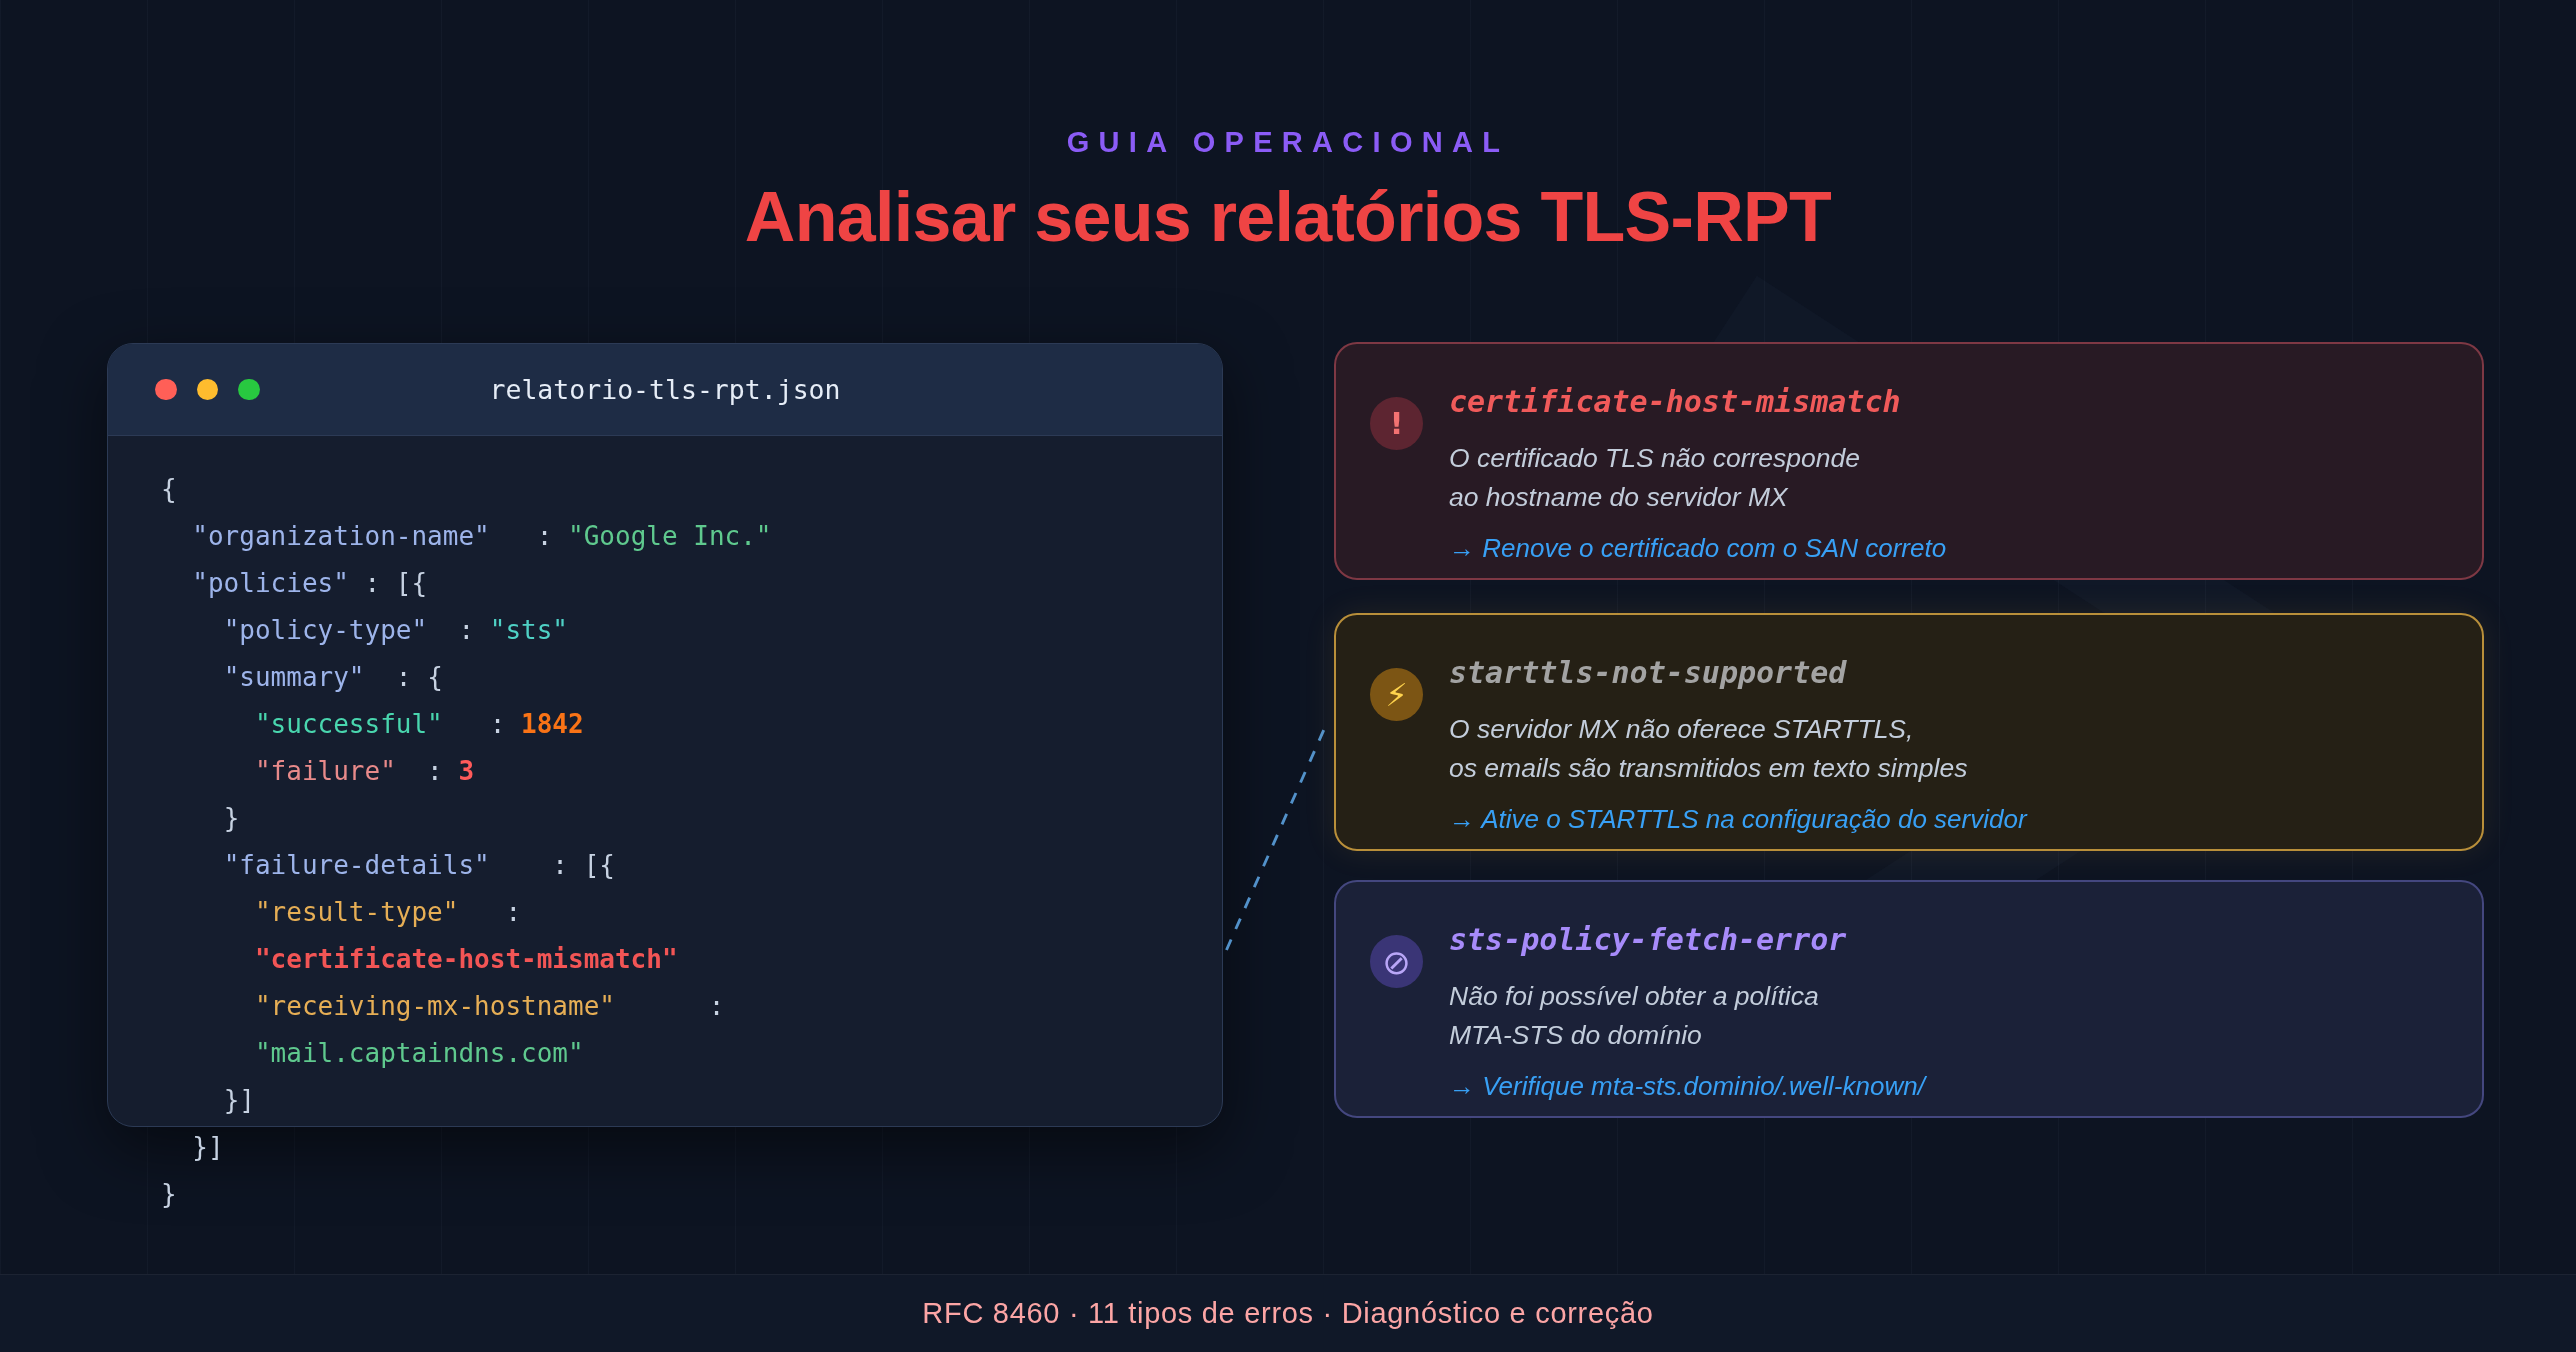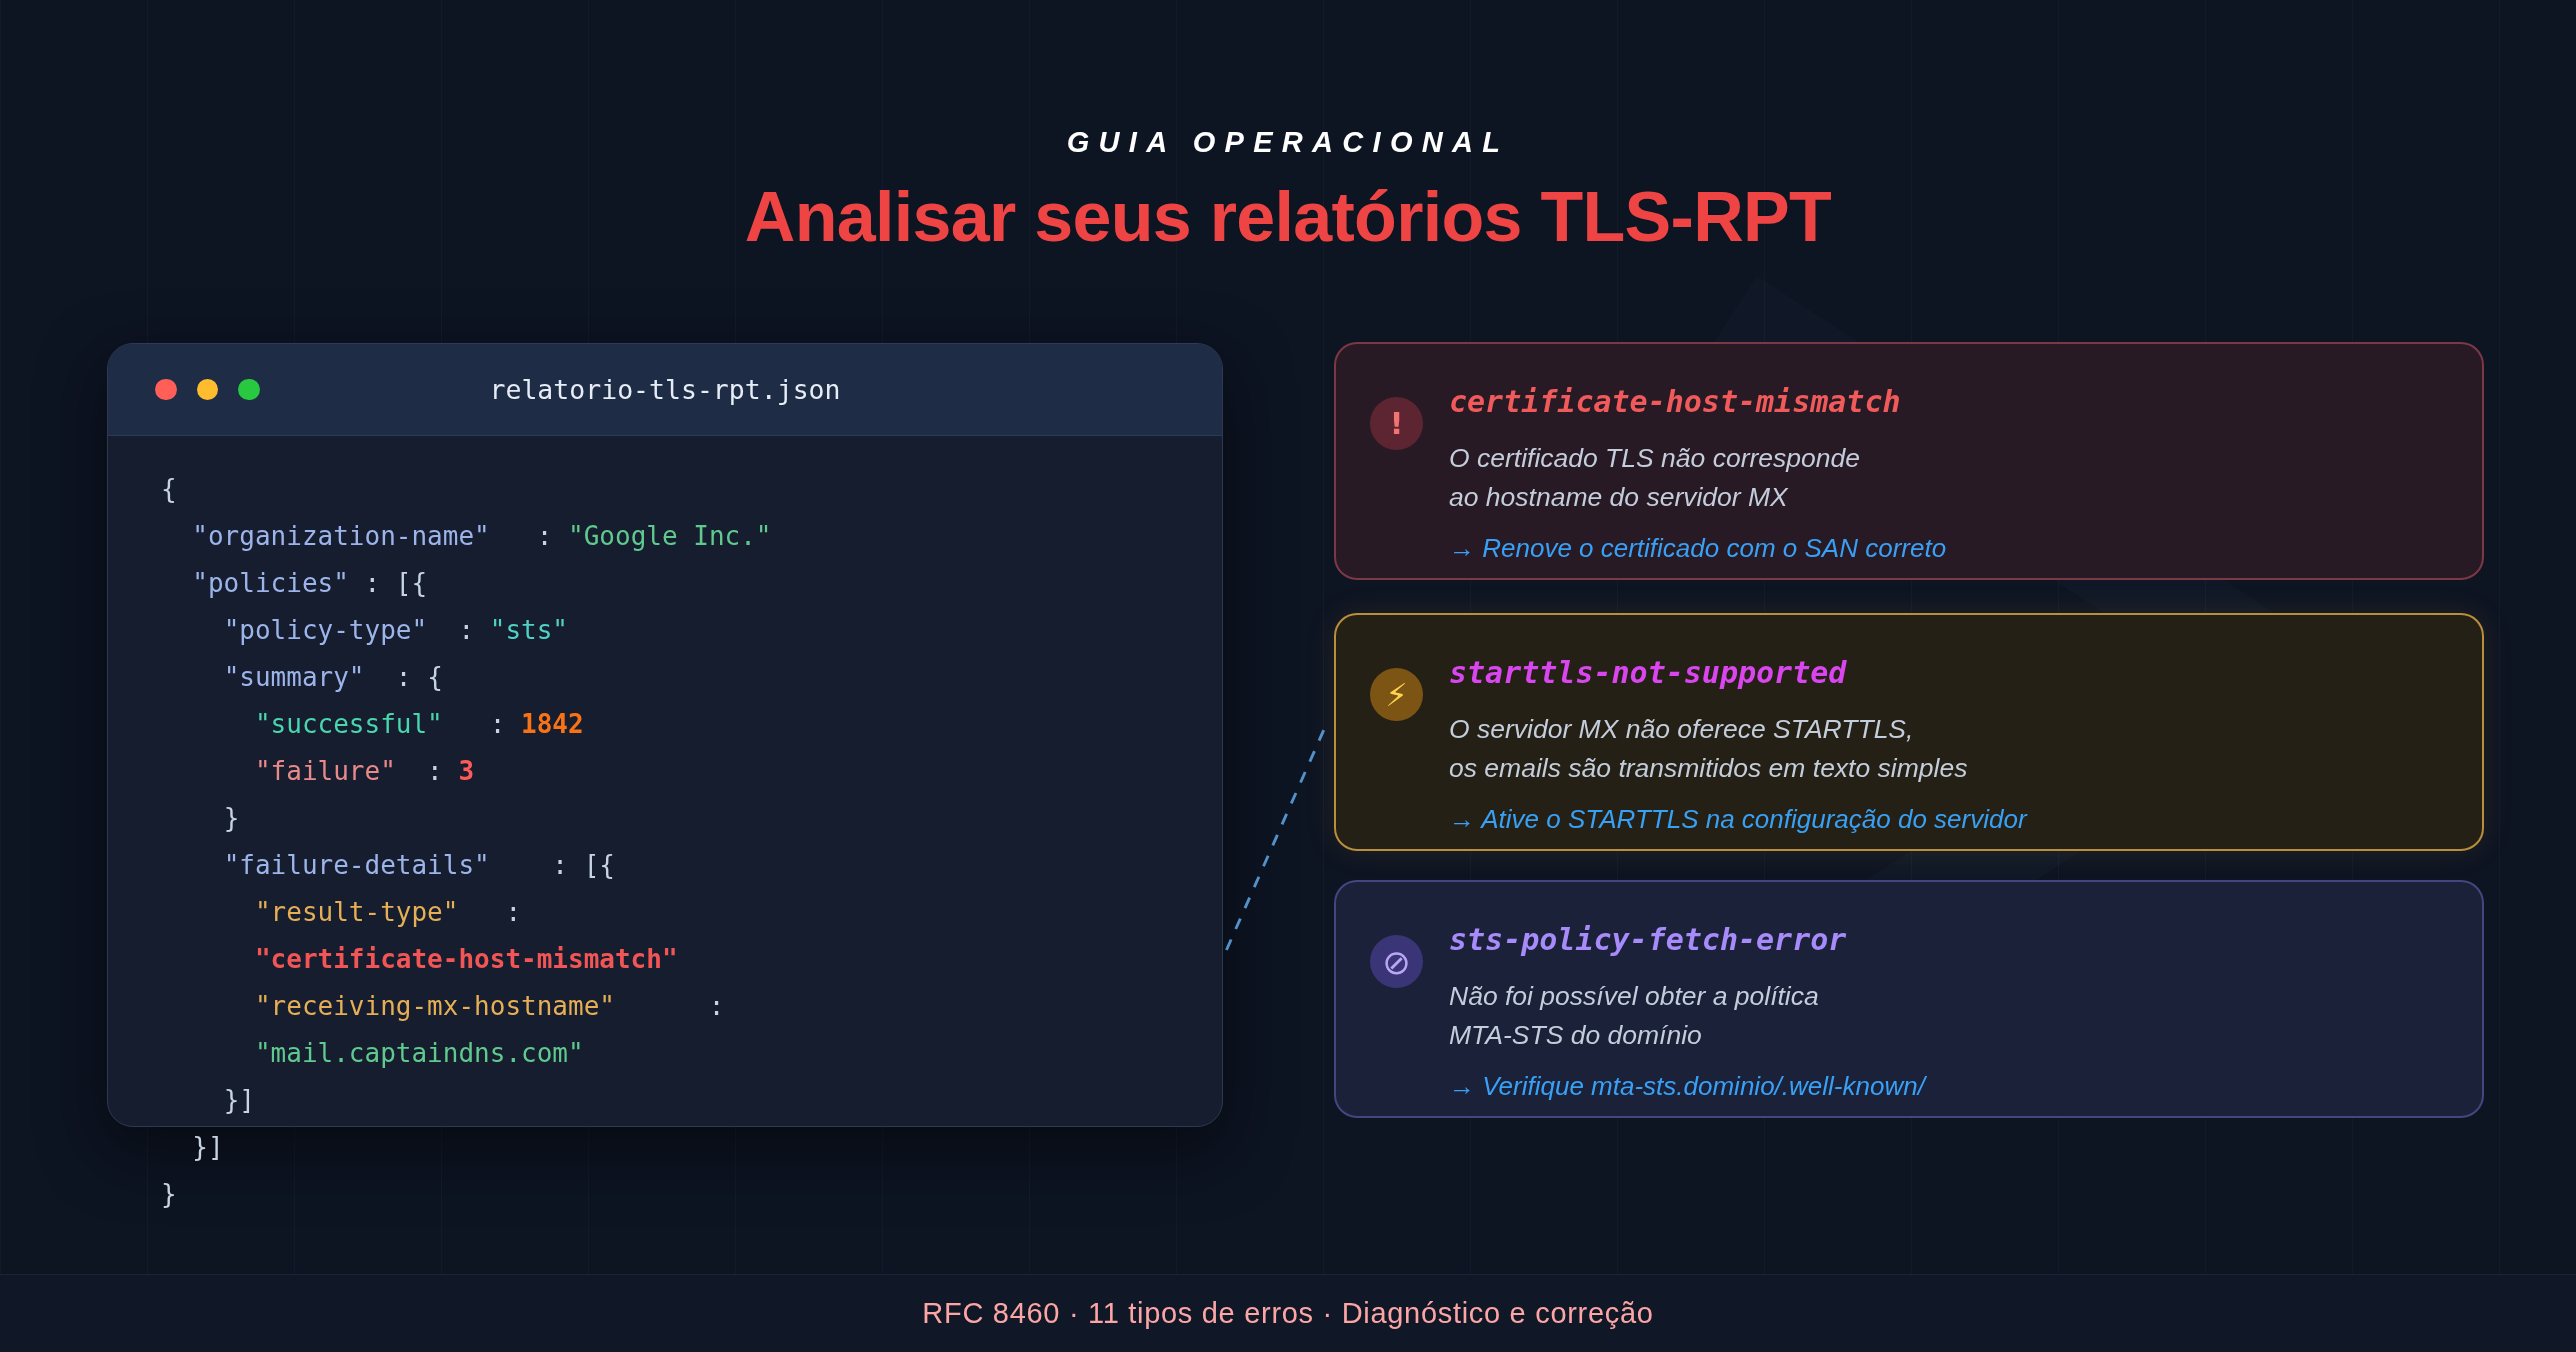--- a/index.html
+++ b/index.html
@@ -10,21 +10,21 @@
   .grid-overlay{
     position:absolute;inset:0;pointer-events:none;
     background-image:repeating-linear-gradient(90deg,
       rgba(148,166,200,0.045) 0px, rgba(148,166,200,0.045) 1.4px,
       transparent 1.4px, transparent 147px);
   }
   .watermark{position:absolute;inset:0;pointer-events:none;}
   
   .eyebrow{
     position:absolute;top:126px;left:0;right:0;text-align:center;
-    font-size:29px;font-weight:700;letter-spacing:9.3px;color:#ffffff;font-style:italic;
+    font-size:29px;font-weight:700;letter-spacing:9.3px;color:#8b5cf6;
   }
   .page-title{
     position:absolute;top:177px;left:0;right:0;text-align:center;
     font-size:70px;font-weight:700;color:#ef4444;letter-spacing:-0.7px;
   }
   
   .code-window{
     position:absolute;left:107px;top:343px;width:1116px;height:784px;
     background:#151d2e;border:1.4px solid #2c3a55;border-radius:26px;
     box-shadow:0 21.5px 64px rgba(0,0,0,0.5);box-sizing:border-box;
@@ -70,21 +70,21 @@
   }
   .card-1 .card-icon{background:#5d2531;color:#f37272;font-size:30px;}
   .card-2 .card-icon{background:#7c5514;color:#ffd34d;font-size:31.5px;}
   .card-3 .card-icon{background:#3a3576;color:#b9a6f7;font-size:34px;font-weight:400;}
   .card-content{position:absolute;left:113px;top:40px;right:29px;font-style:italic;}
   .card-title{
     font-family:"DejaVu Sans Mono",monospace;font-size:30px;font-weight:700;
     margin-bottom:20px;
   }
   .card-1 .card-title{color:#f05a5a}
-  .card-2 .card-title{color:#d946ef}
+  .card-2 .card-title{color:#a3a3a3}
   .card-3 .card-title{color:#a78bfa}
   .card-body{font-size:26.5px;line-height:39px;color:#c3cddb;}
   .card-link{margin-top:15.7px;font-size:26px;color:#38a0f5;cursor:pointer;}
   
   .footer{
     position:absolute;left:0;right:0;bottom:0;height:77px;background:#101828;
     border-top:1.4px solid rgba(255,255,255,0.05);
     display:flex;align-items:center;justify-content:center;
     font-size:29px;color:#fca5a5;letter-spacing:0.7px;
   }

